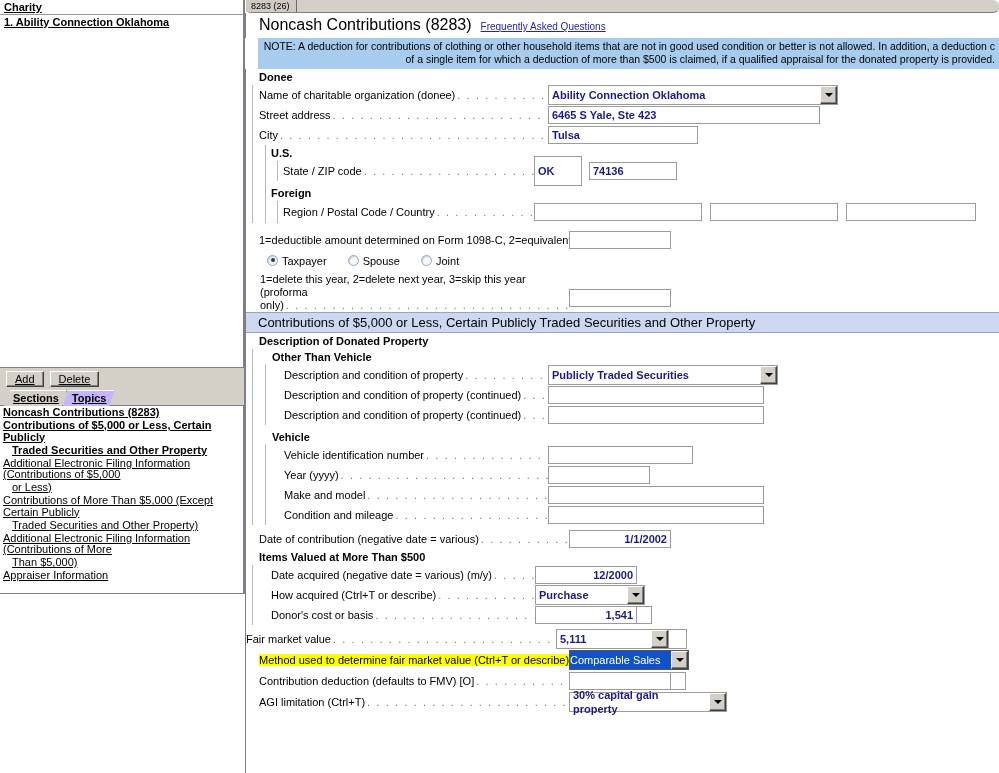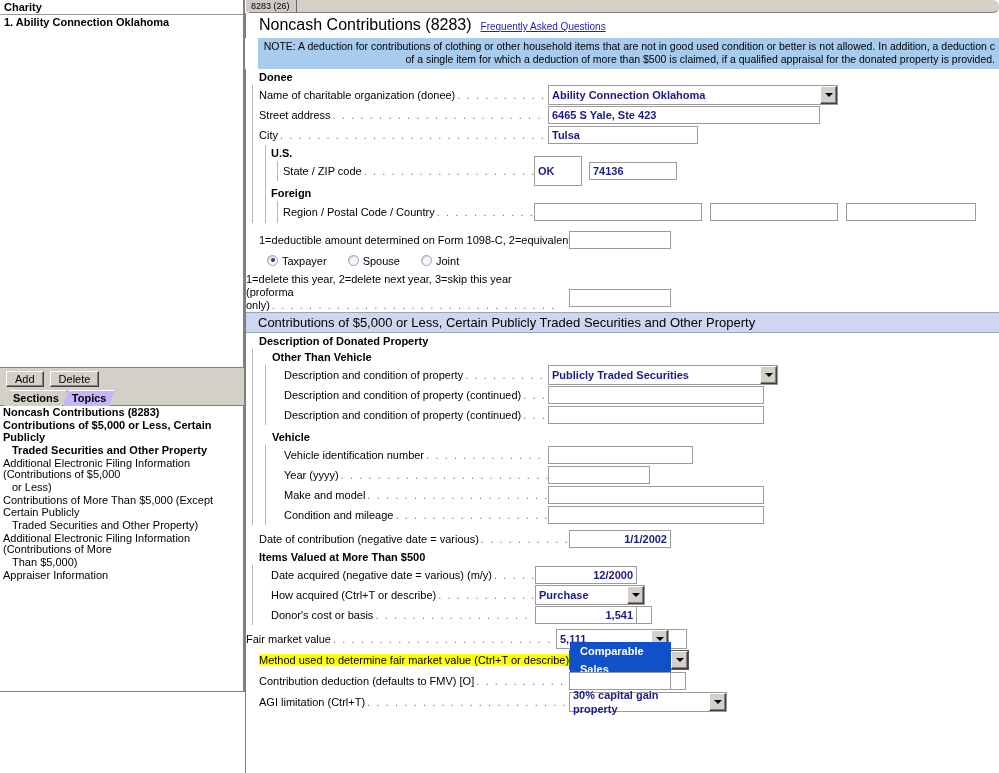--- a/index.html
+++ b/index.html
@@ -7,22 +7,22 @@
   body{
     width:999px;height:773px;overflow:hidden;
     background:#ffffff;
     font-family:"Liberation Sans","DejaVu Sans",sans-serif;
     font-size:11px;color:#000;
     -webkit-font-smoothing:none;
   }
   .app{display:flex;width:999px;height:773px;}
 
   
-  .sidebar{width:245px;height:692px;background:#d4d0c8;display:flex;flex-direction:column;
-           box-sizing:border-box;border-right:1px solid #808080;}
+  .sidebar{width:245px;height:594px;background:#d4d0c8;display:flex;flex-direction:column;
+           box-sizing:border-box;border-right:1px solid #808080;text-decoration:underline;}
   .charity-panel{background:#ffffff;border:1px solid #808080;border-top:none;border-left:none;
                  margin:0;height:368px;box-sizing:border-box;overflow:hidden;}
   .charity-header{font-weight:bold;font-size:11px;padding:1px 4px;background:#ffffff;
                   border-bottom:1px solid #9a9a9a;}
   .charity-row{font-weight:bold;font-size:11px;padding:1px 4px;background:#ffffff;}
 
   .btn-bar{height:22px;background:#d4d0c8;display:flex;align-items:center;padding:2px 6px;gap:6px;
            box-sizing:border-box;}
   .btn{
     font-family:"Liberation Sans",sans-serif;font-size:11px;
@@ -113,21 +113,21 @@
     border-right:1px solid #404040;border-bottom:1px solid #404040;
     box-shadow:inset -1px -1px 0 #808080;
     display:flex;align-items:center;justify-content:center;cursor:default;
   }
   .arrow i{display:block;width:0;height:0;border-left:4px solid transparent;
            border-right:4px solid transparent;border-top:4px solid #000;}
   .comboWrap{display:flex;align-items:center;border:1px solid #9b9b9b;height:20px;box-sizing:border-box;
              background:#fff;}
   .comboWrap .fld{border:none;height:18px;}
 
-  .sel{background:#1050c8;color:#ffffff;padding:0 10px;font-weight:bold;}
+  .sel{background:#1050c8;color:#ffffff;padding:0 0;font-weight:normal;}
 
   .radios{display:flex;align-items:center;gap:13px;padding-left:13px;height:19px;}
   .radio{display:flex;gap:4px;font-size:11px;cursor:default;margin-left:8px;}
   .rdot{width:11px;height:11px;border-radius:50%;box-sizing:border-box;
         border:1px solid #9aa4b4;background:#f4f8fd;box-shadow:inset 1px 1px 0 #c9d2dd;
         display:flex;align-items:center;justify-content:center;}
   .rdot.on:after{content:"";width:4px;height:4px;border-radius:50%;background:#2b3a66;display:block;}
 
   .spacer{height:6px;}
   .pad{height:3px;}
@@ -281,21 +281,21 @@
           <span>Spouse</span>
         </div>
         <div class="radio">
           <span class="rdot"></span>
           <span>Joint</span>
         </div>
       </div>
 
       <div class="pad"></div>
 
-      <div style="padding-left:0;position:relative;height:36px">
+      <div style="padding-left:14px;position:relative;height:36px">
         <div style="font-size:11px;line-height:13px;width:310px">
           <div>1=delete this year, 2=delete next year, 3=skip this year (proforma</div>
           <div class="lbl" style="width:310px">
             <span class="txt">only)</span>
             <span class="dots">. . . . . . . . . . . . . . . . . . . . . . . . . . . . . . . . . . . . . . . . . . . . . . . . . . . . . . . . . . . . . . . . . . . . . . .</span>
           </div>
         </div>
         <div class="fld" style="width:102px;height:18px;position:absolute;left:323px;top:16px"></div>
       </div>
 

